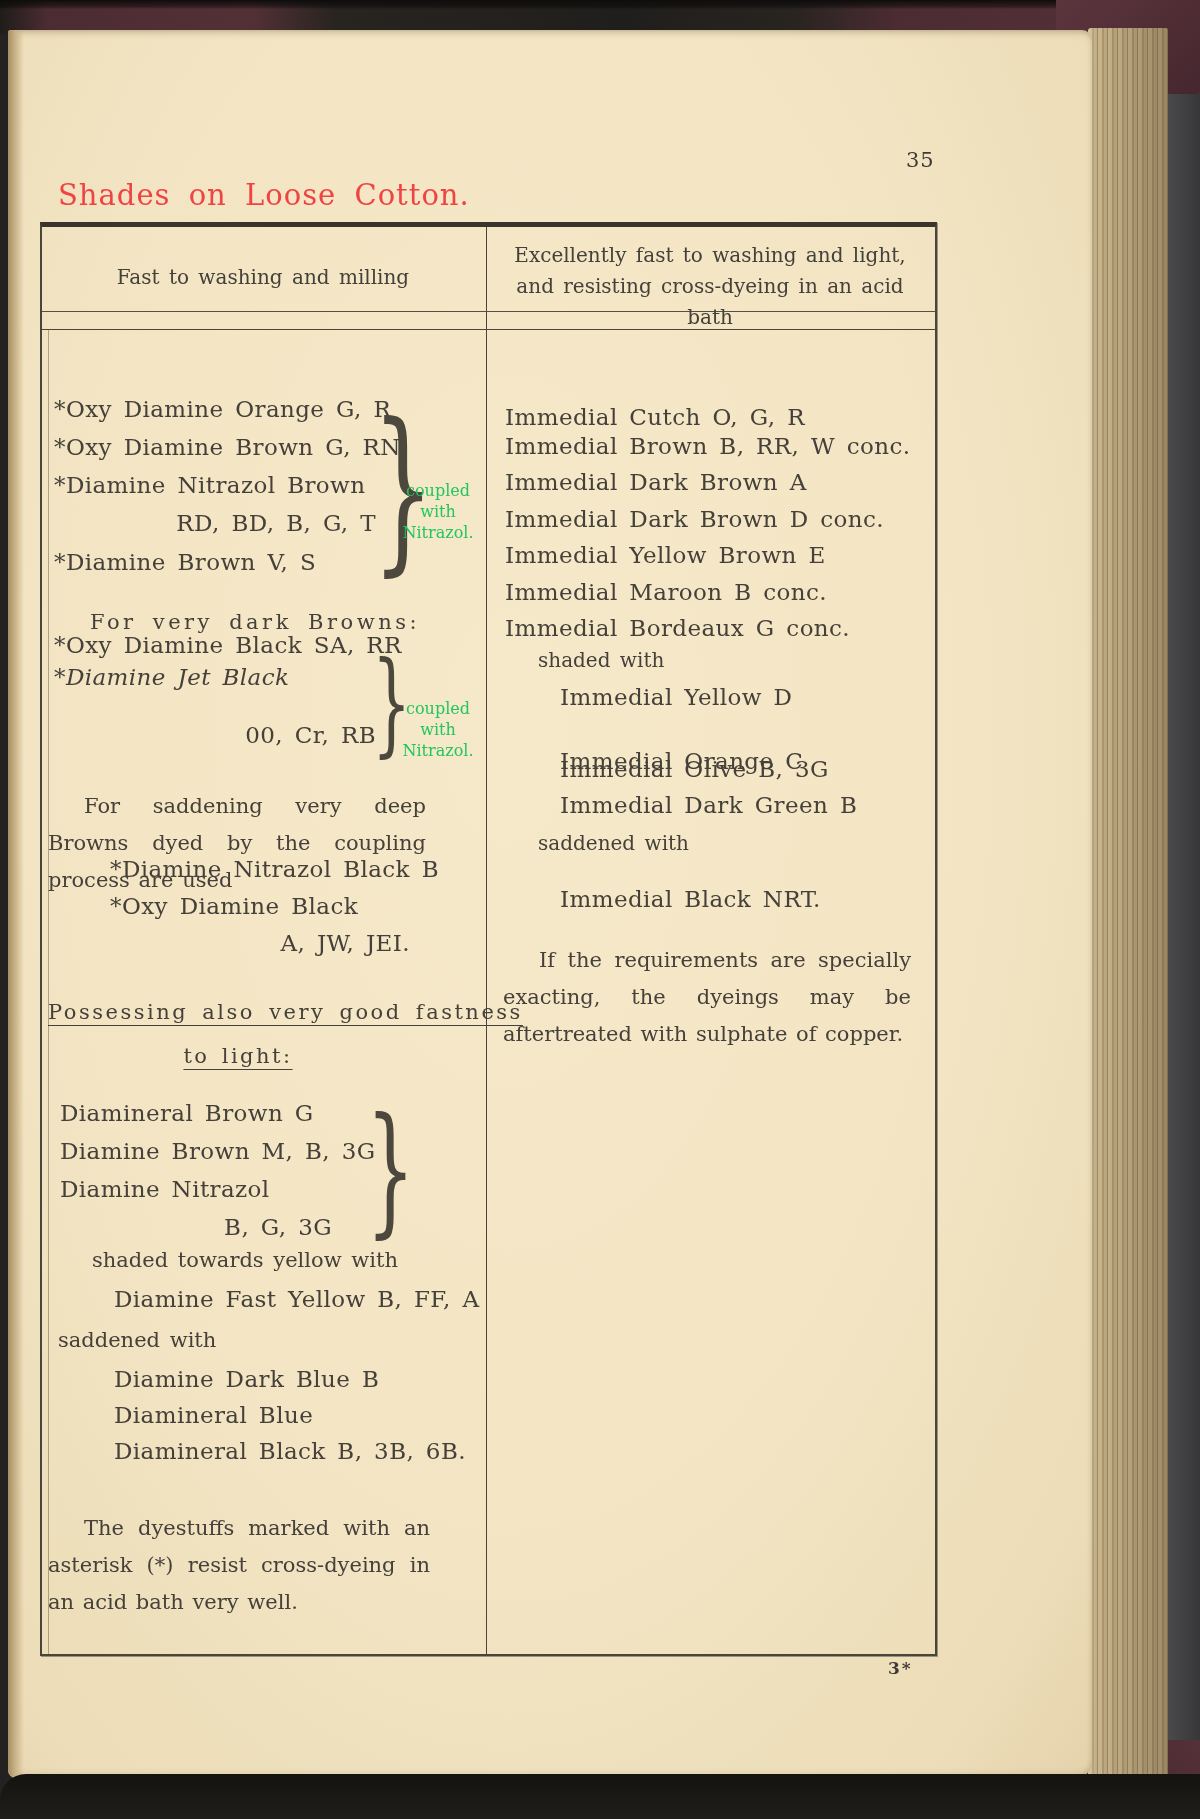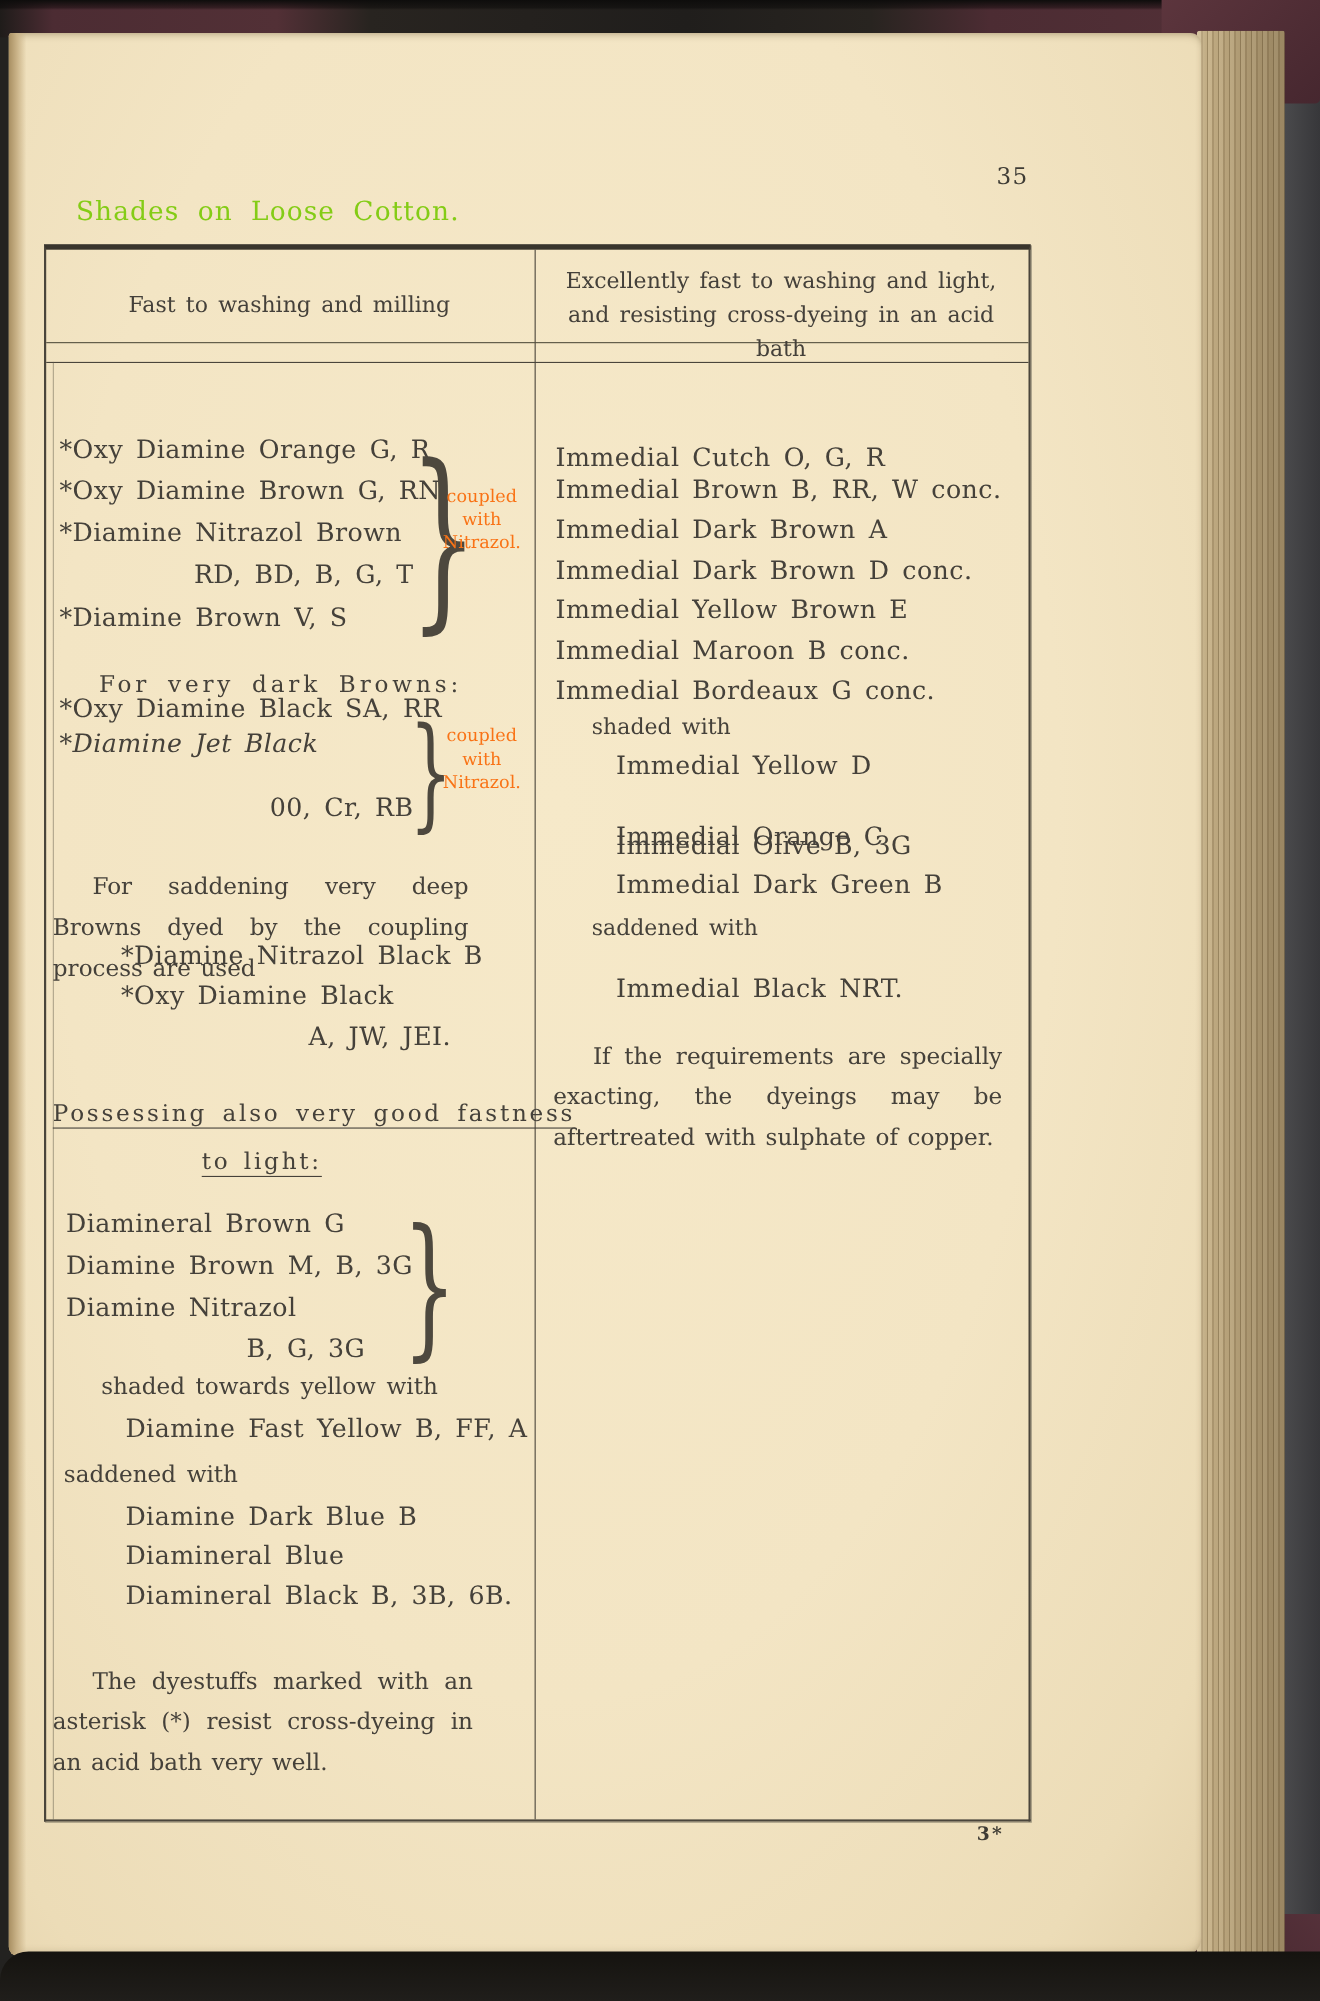--- a/index.html
+++ b/index.html
@@ -41,33 +41,33 @@
     border-radius:3px 0 0 8px;}
   
   .tbl{position:absolute;left:40px;top:222px;width:893px;height:1427px;
     border:2px solid #4a453b;border-top:5px solid #39352d;
     box-shadow:1px 1px 0 rgba(74,69,59,.5);}
   .tbl .vdiv{position:absolute;left:444px;top:0;bottom:0;width:1px;background:#4a453b;}
   .tbl .hsep1{position:absolute;left:0;right:0;top:84px;height:1px;background:#55503f;}
   .tbl .hsep2{position:absolute;left:0;right:0;top:102px;height:1px;background:#4a453b;}
   .tbl .inner-left{position:absolute;left:6px;top:102px;bottom:0;width:1px;background:rgba(90,84,66,.45);}
   .page-number{position:absolute;left:906px;top:148px;font-size:21px;color:#3e3b34;letter-spacing:1px;}
-  .title{position:absolute;left:58px;top:178px;font-size:24px;color:#84cc16;
-    letter-spacing:1px;word-spacing:8px;white-space:nowrap;margin-left:11px;}
+  .title{position:absolute;left:58px;top:178px;font-size:29px;color:#ef4444;
+    letter-spacing:1px;word-spacing:8px;white-space:nowrap;}
   .col-header{position:absolute;font-size:20px;text-align:center;color:#44403a;word-spacing:3px;line-height:31px;}
   .pre{white-space:pre-line;}
   .dye{position:absolute;font-size:23px;color:#45413a;letter-spacing:.4px;word-spacing:4px;white-space:nowrap;}
   .dye-r{text-align:right;}
   .lbl{position:absolute;font-size:21px;color:#45413a;word-spacing:3px;white-space:nowrap;}
   .spaced{letter-spacing:3.5px;word-spacing:6px;}
   .uline{text-decoration:underline;text-underline-offset:6px;text-decoration-thickness:1px;}
   .center{text-align:center;}
   .para{position:absolute;font-size:21px;line-height:37px;color:#45413a;text-align:justify;
     text-indent:36px;word-spacing:2px;}
-  .note{position:absolute;font-size:16px;line-height:21px;color:#f97316;text-align:center;}
+  .note{position:absolute;font-size:16px;line-height:21px;color:#22c55e;text-align:center;margin-top:40px;}
   .note-sm{position:absolute;font-size:13.5px;line-height:17.5px;color:#46423b;text-align:center;}
   .brace{position:absolute;color:#4d483e;font-weight:200;transform:scaleX(.55);transform-origin:left center;}
   .brace::before{content:"}";}
   .footer-mark{position:absolute;left:888px;top:1658px;font-size:17px;font-weight:bold;color:#3e3b34;letter-spacing:2px;}
 </style>
 </head>
 <body>
 
 <div class="stage">
 

